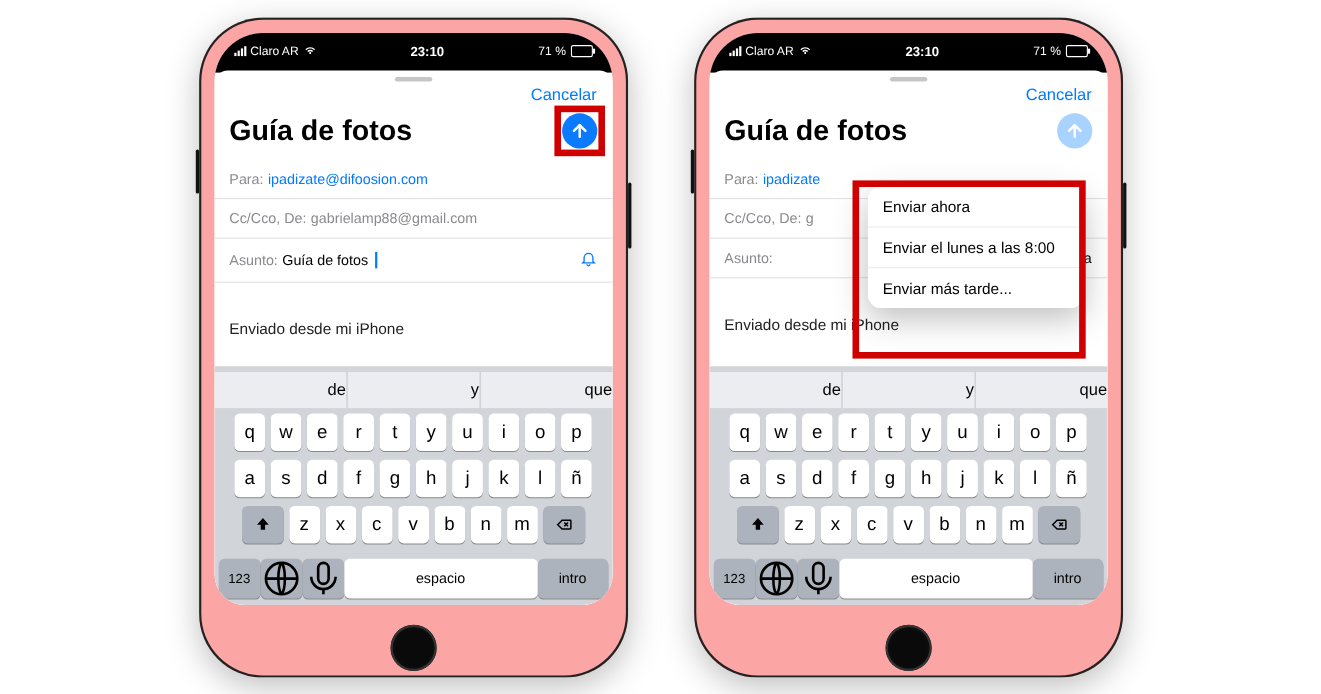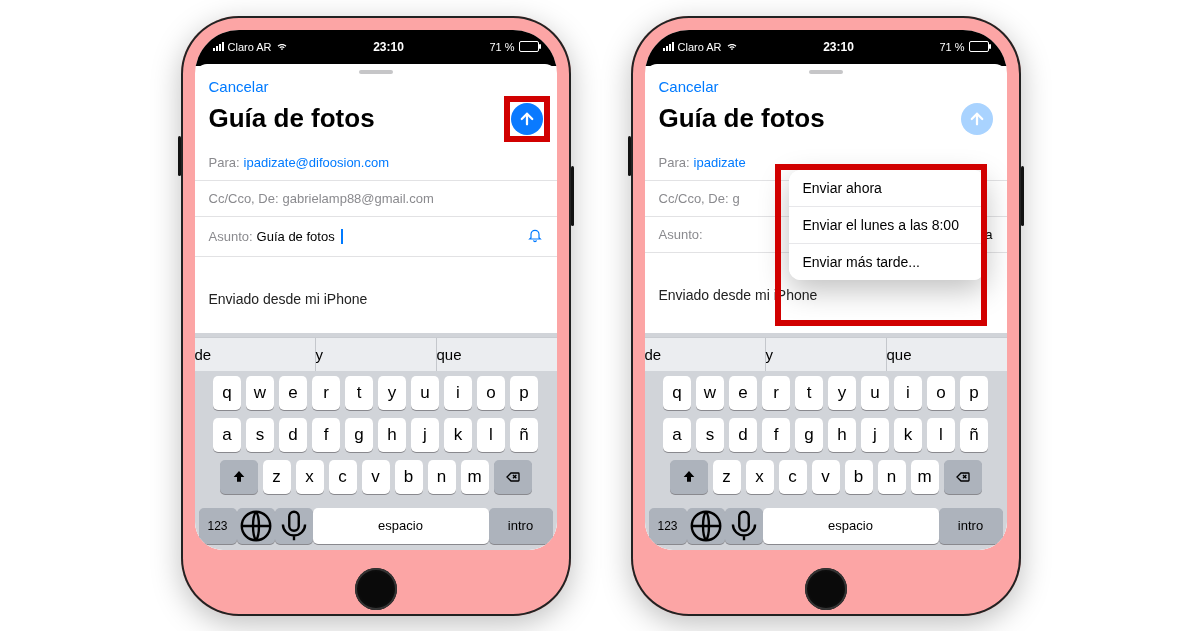--- a/index.html
+++ b/index.html
@@ -94,21 +94,21 @@
     flex: 1;
     background: #fff;
     border-radius: 12px 12px 0 0;
     margin-top: -2px;
     display: flex;
     flex-direction: column;
     position: relative;
   }
   .grabber { width: 34px; height: 4px; background: #c6c6c8; border-radius: 3px; margin: 6px auto 4px; }
 
-  .nav { display: flex; padding: 0 14px 6px; }
+  .nav { display: flex; padding: 0 14px 6px; justify-content: flex-end; }
   .cancel { color: #007aff; font-size:15px; }
 
   .subject-header { display:flex; align-items:center; justify-content:space-between; padding: 2px 14px 10px; }
   .subject-title { font-size: 26px; font-weight: 700; color:#000; }
   .send-wrap { position:relative; }
   .send-highlight { position:absolute; top:-7px; left:-7px; right:-7px; bottom:-7px; border:6px solid #d10000; z-index:2; }
   .send-btn {
     width: 32px; height: 32px; border-radius: 50%;
     display:flex; align-items:center; justify-content:center;
     background:#0a7aff;
@@ -172,21 +172,21 @@
     padding-top:4px;
     user-select:none;
   }
   .suggestions {
     display:flex;
     background:#ebedf0;
     border-top:1px solid #c9ccd1;
   }
   .suggestions .sug {
     flex:1;
-    text-align:left;
+    text-align:right;
     padding:8px 0;
     font-size:15px;
     color:#000;
     border-right:1px solid #c4c7cc;
   }
   .suggestions .sug:last-child{border-right:none;}
   .key-rows { padding: 5px 4px 6px; }
   .key-row { display:flex; justify-content:center; gap:5px; margin-bottom:8px; }
   .key {
     background:#fff;

